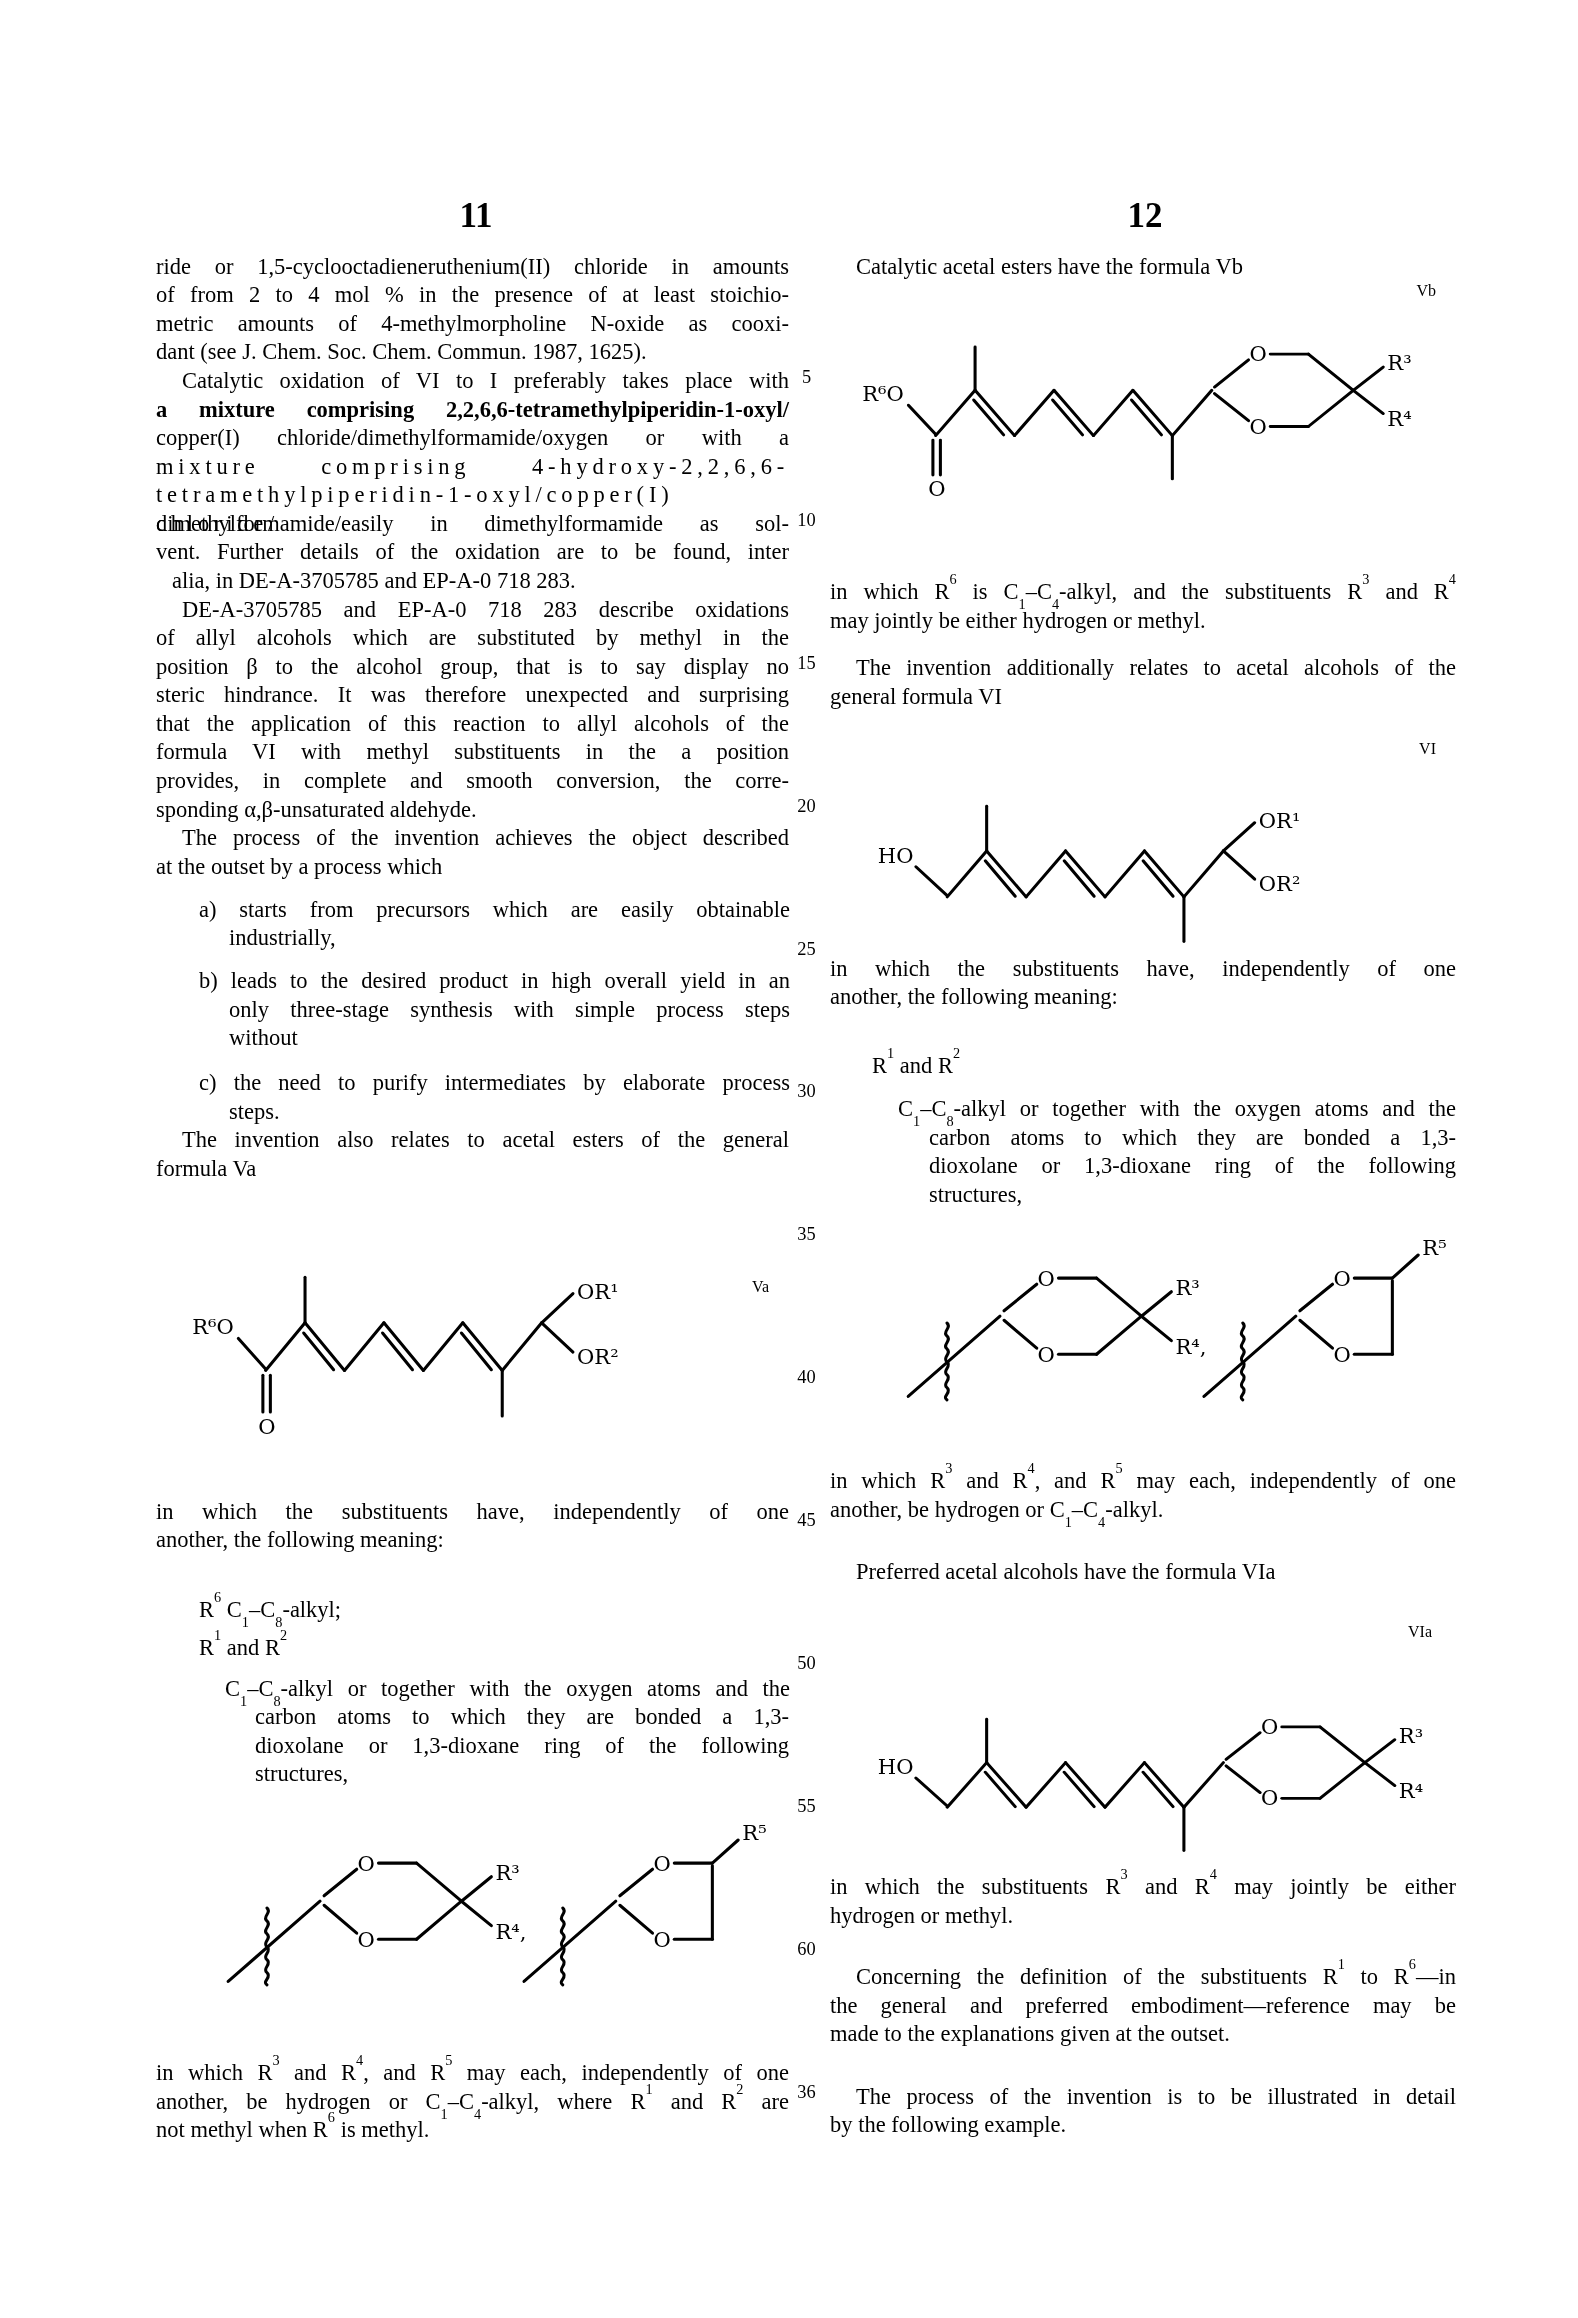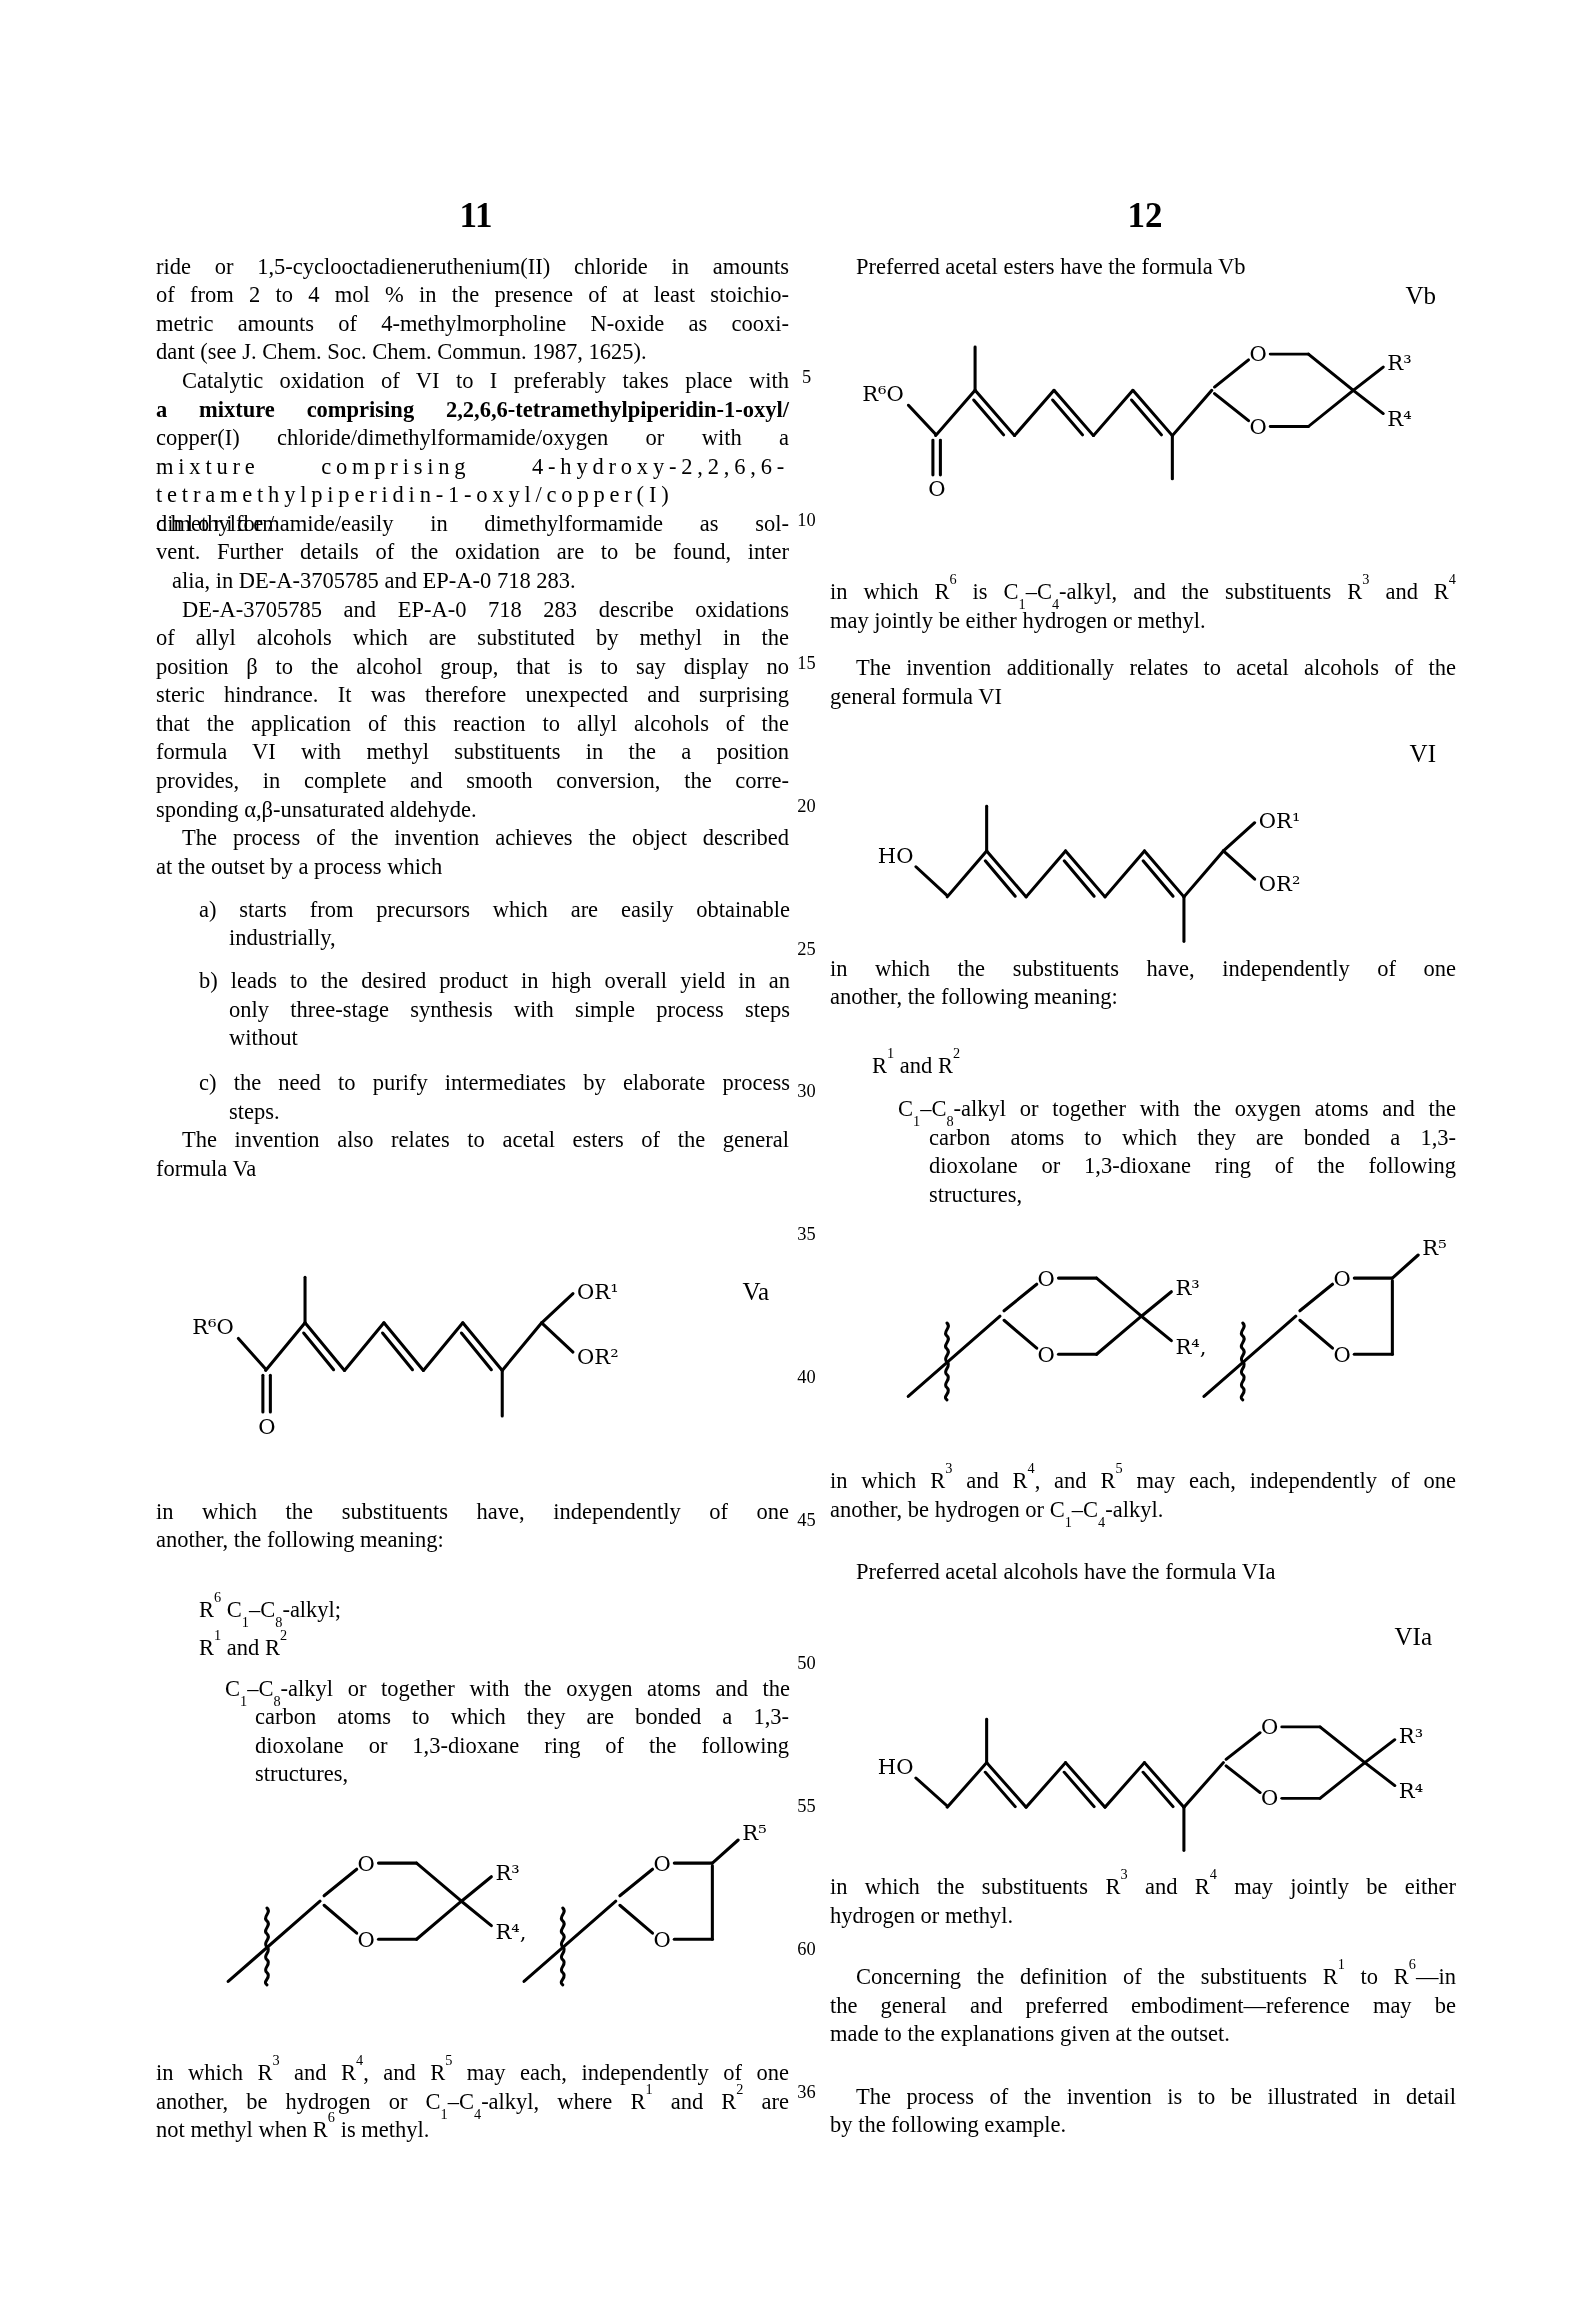--- a/index.html
+++ b/index.html
@@ -10,21 +10,21 @@
   .pgnum{position:absolute;top:196px;font-size:35px;font-weight:bold;width:136px;text-align:center;}
   .pgnum.l{left:408px;}
   .pgnum.r{left:1077px;}
   .tl{position:absolute;height:29px;line-height:29px;font-size:22.5px;white-space:normal;}
   .tl.just{text-align:justify;text-align-last:justify;}
   .tl.endl{text-align:left;}
   .tl.sp{letter-spacing:4.8px;}
   .tl sup{font-size:14.3px;line-height:0;position:relative;top:-0.45em;}
   .tl sub{font-size:14.3px;line-height:0;position:relative;top:0.28em;}
   .gut{position:absolute;left:782px;width:49px;text-align:center;font-size:18.4px;height:23px;line-height:23px;}
-  .flabel{position:absolute;font-size:25px;width:109px;text-align:right;}
+  .flabel{position:absolute;font-size:16px;width:109px;text-align:right;}
   svg.struct{position:absolute;overflow:visible;}
   svg.struct line, svg.struct path{stroke:#000;stroke-width:4.5;fill:none;stroke-linecap:round;}
   svg.struct text{fill:#000;font-family:"DejaVu Serif",serif;font-size:31px;}
 </style>
 </head>
 <body>
 
 <div class="page">
 
   <div class="pgnum l">11</div>
@@ -83,21 +83,21 @@
       <div class="tl endl" style="left: 199px; top: 1633px; width: 591px;">R<sup>1</sup> and R<sup>2</sup></div>
       <div class="tl just" style="left: 225px; top: 1674px; width: 565px;">C<sub>1</sub>–C<sub>8</sub>-alkyl or together with the oxygen atoms and the</div>
       <div class="tl just" style="left: 255px; top: 1702px; width: 534px;">carbon atoms to which they are bonded a 1,3-</div>
       <div class="tl just" style="left: 255px; top: 1731px; width: 534px;">dioxolane or 1,3-dioxane ring of the following</div>
       <div class="tl endl" style="left: 255px; top: 1759px; width: 534px;">structures,</div>
       <div class="tl just" style="left: 156px; top: 2058px; width: 633px;">in which R<sup>3</sup> and R<sup>4</sup>, and R<sup>5</sup> may each, independently of one</div>
       <div class="tl just" style="left: 156px; top: 2087px; width: 633px;">another, be hydrogen or C<sub>1</sub>–C<sub>4</sub>-alkyl, where R<sup>1</sup> and R<sup>2</sup> are</div>
       <div class="tl endl" style="left: 156px; top: 2115px; width: 633px;">not methyl when R<sup>6</sup> is methyl.</div>
     </div>
   <div id="col-right">
-      <div class="tl endl" style="left: 856px; top: 252px; width: 600px;">Preferred acetal esters have the formula Vb</div>
+      <div class="tl endl" style="left: 856px; top: 252px; width: 600px;">Catalytic acetal esters have the formula Vb</div>
       <div class="tl just" style="left: 830px; top: 577px; width: 626px;">in which R<sup>6</sup> is C<sub>1</sub>–C<sub>4</sub>-alkyl, and the substituents R<sup>3</sup> and R<sup>4</sup></div>
       <div class="tl endl" style="left: 830px; top: 606px; width: 626px;">may jointly be either hydrogen or methyl.</div>
       <div class="tl just" style="left: 856px; top: 653px; width: 600px;">The invention additionally relates to acetal alcohols of the</div>
       <div class="tl endl" style="left: 830px; top: 682px; width: 626px;">general formula VI</div>
       <div class="tl just" style="left: 830px; top: 954px; width: 626px;">in which the substituents have, independently of one</div>
       <div class="tl endl" style="left: 830px; top: 982px; width: 626px;">another, the following meaning:</div>
       <div class="tl endl" style="left: 872px; top: 1051px; width: 584px;">R<sup>1</sup> and R<sup>2</sup></div>
       <div class="tl just" style="left: 898px; top: 1094px; width: 558px;">C<sub>1</sub>–C<sub>8</sub>-alkyl or together with the oxygen atoms and the</div>
       <div class="tl just" style="left: 929px; top: 1123px; width: 527px;">carbon atoms to which they are bonded a 1,3-</div>
       <div class="tl just" style="left: 929px; top: 1151px; width: 527px;">dioxolane or 1,3-dioxane ring of the following</div>

